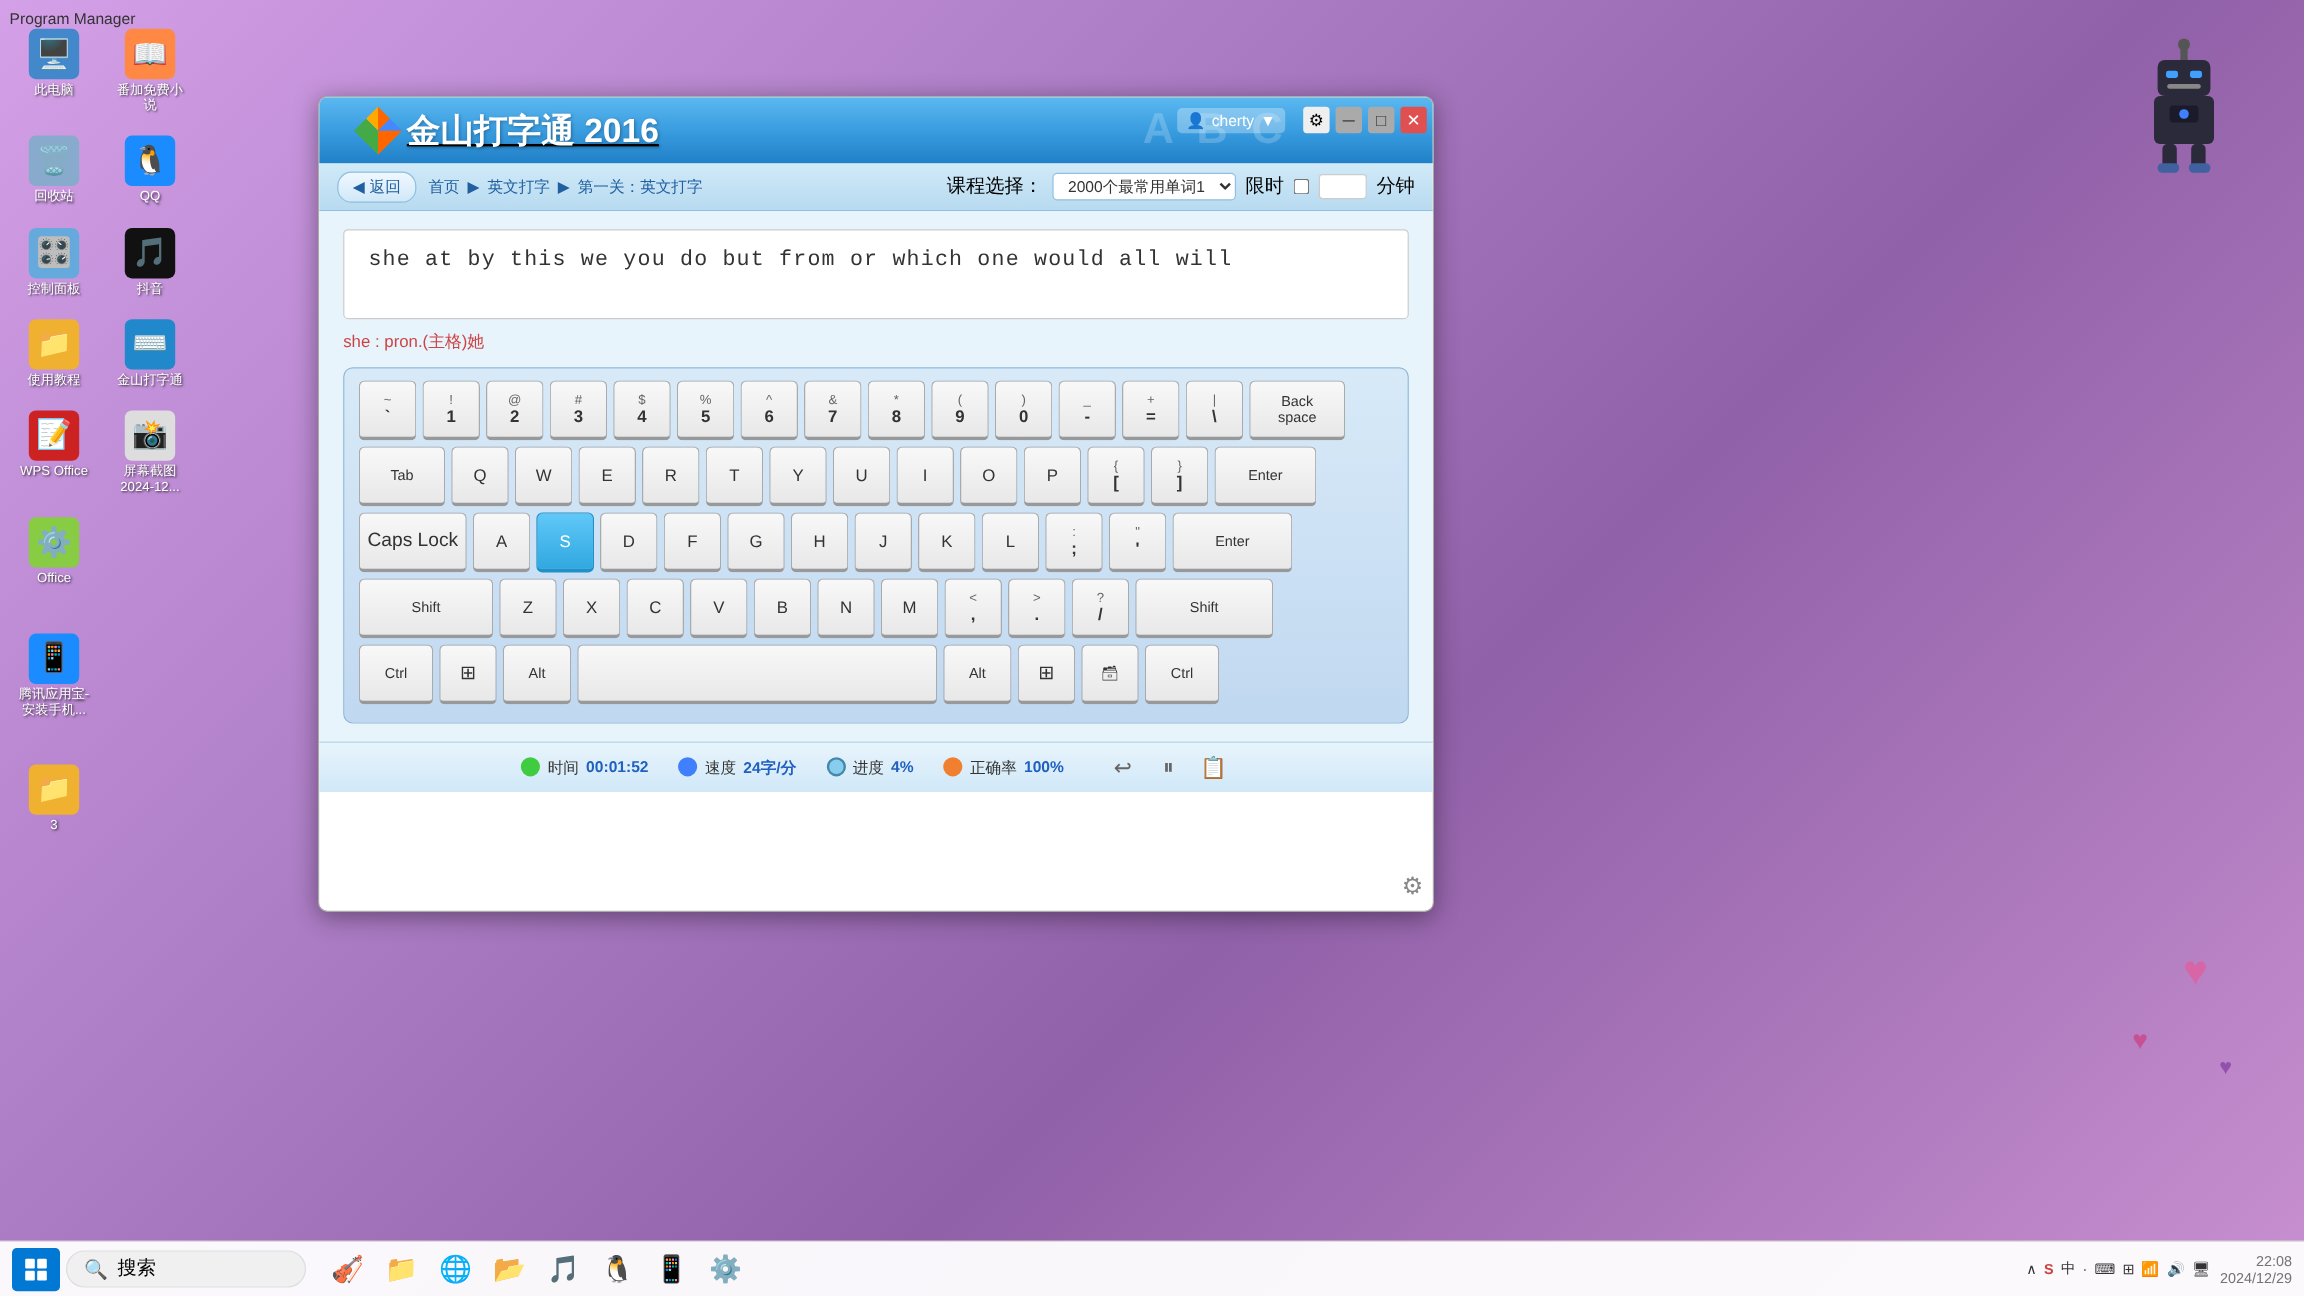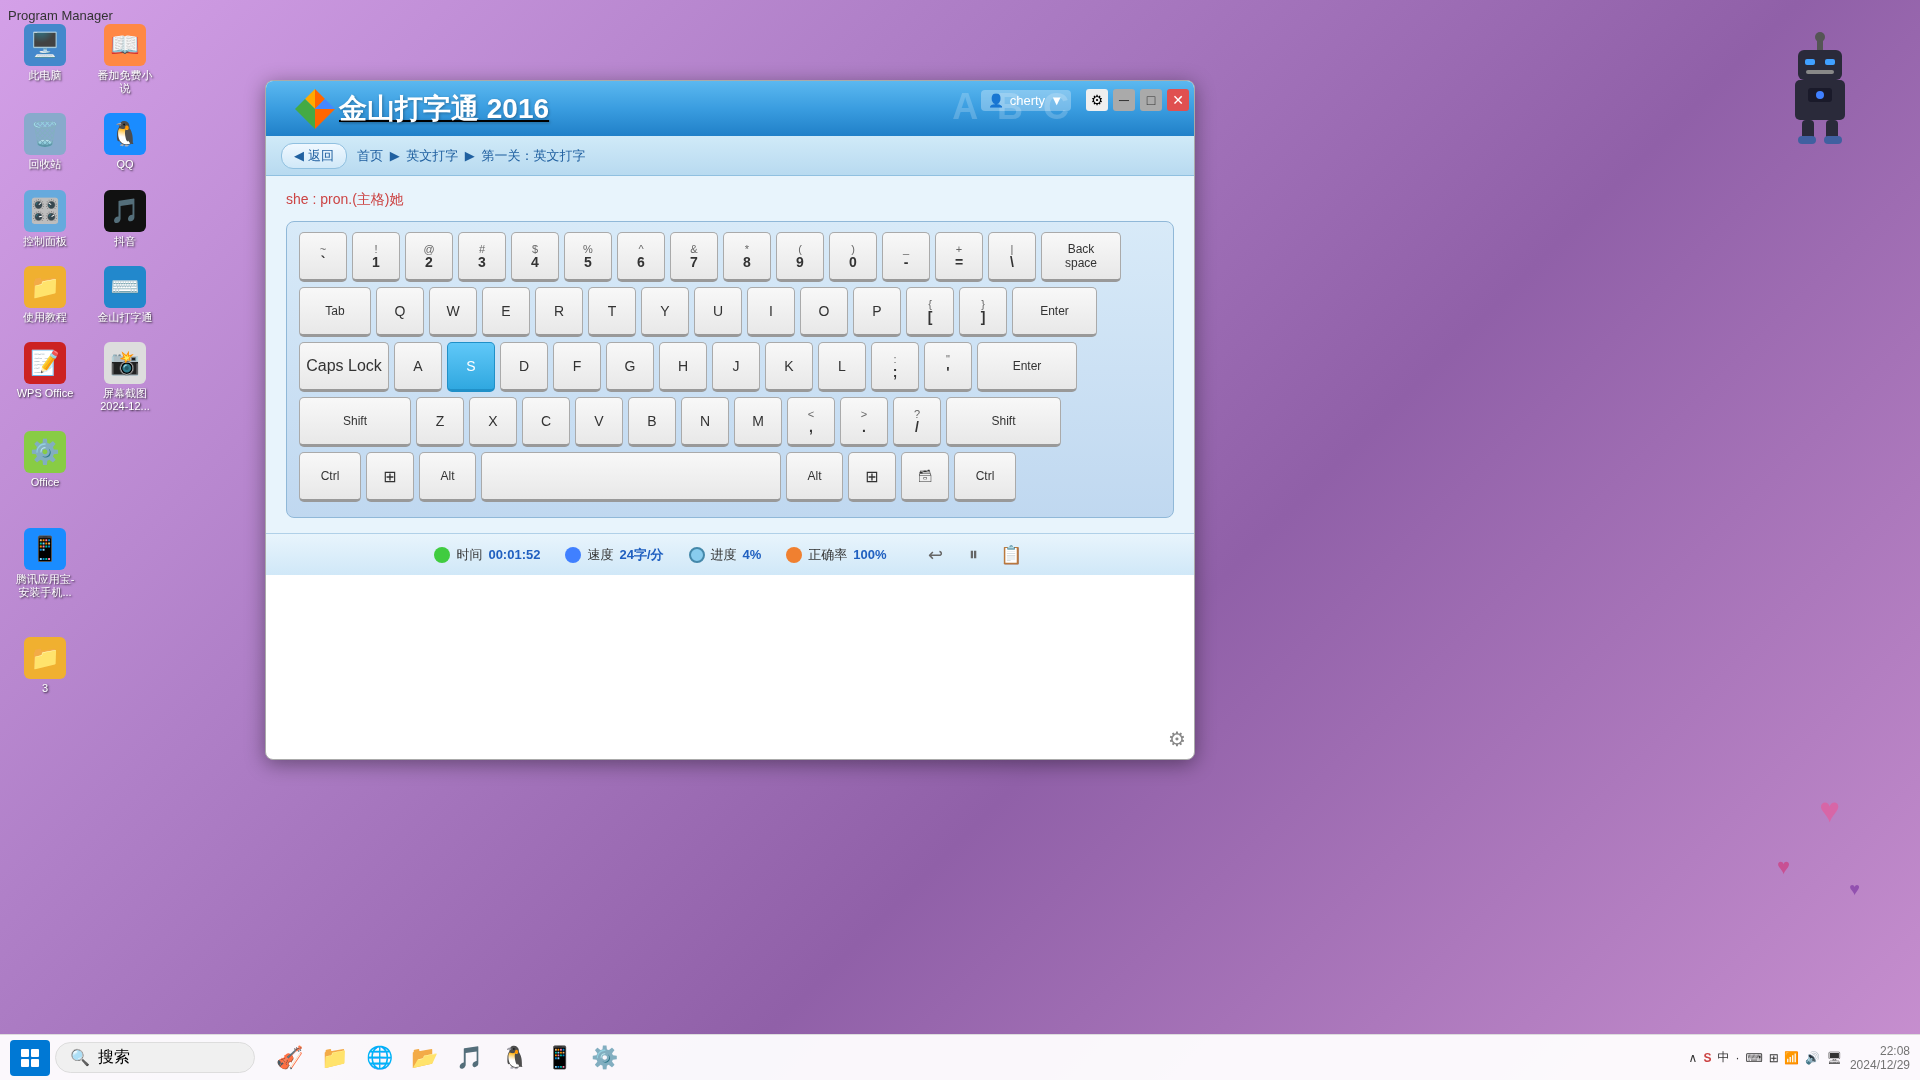--- a/index.html
+++ b/index.html
@@ -302,21 +302,20 @@
       display: flex;
       align-items: center;
       justify-content: center;
       gap: 25px;
       border-top: 1px solid #b0d0e8;
       padding: 0 20px;
     }
 
     .status-item {
       display: flex;
-      align-items: center;
       gap: 6px;
       font-size: 13px;
       color: #333;
     }
 
     .status-dot {
       width: 16px;
       height: 16px;
       border-radius: 50%;
     }
@@ -607,24 +606,35 @@
         <span>◀</span>
         <span>返回</span>
       </button>
       <div class="breadcrumb">
         <span>首页</span>
         <span class="breadcrumb-sep"> ▶ </span>
         <span>英文打字</span>
         <span class="breadcrumb-sep"> ▶ </span>
         <span>第一关：英文打字</span>
       </div>
+      <div class="course-row">
+        <span>课程选择：</span>
+        <select class="course-dropdown">
+          <option>2000个最常用单词1</option>
+        </select>
+        <span>限时</span>
+        <input type="checkbox" style="">
+        <input type="text" style="width: 40px; border: 1px solid rgb(204, 204, 204); border-radius: 3px; padding: 2px;">
+        <span>分钟</span>
+      </div>
     </div>
 
     <div class="content-area">
 
+      <div class="typing-display">she at by this we you do but from or which one would all will</div>
 
       <div class="word-hint">she : pron.(主格)她</div>
 
       <div class="keyboard">
 
         <div class="key-row">
           <div class="key">
               <span class="key-top">~</span>
               <span class="key-bottom">`</span>
             </div>

